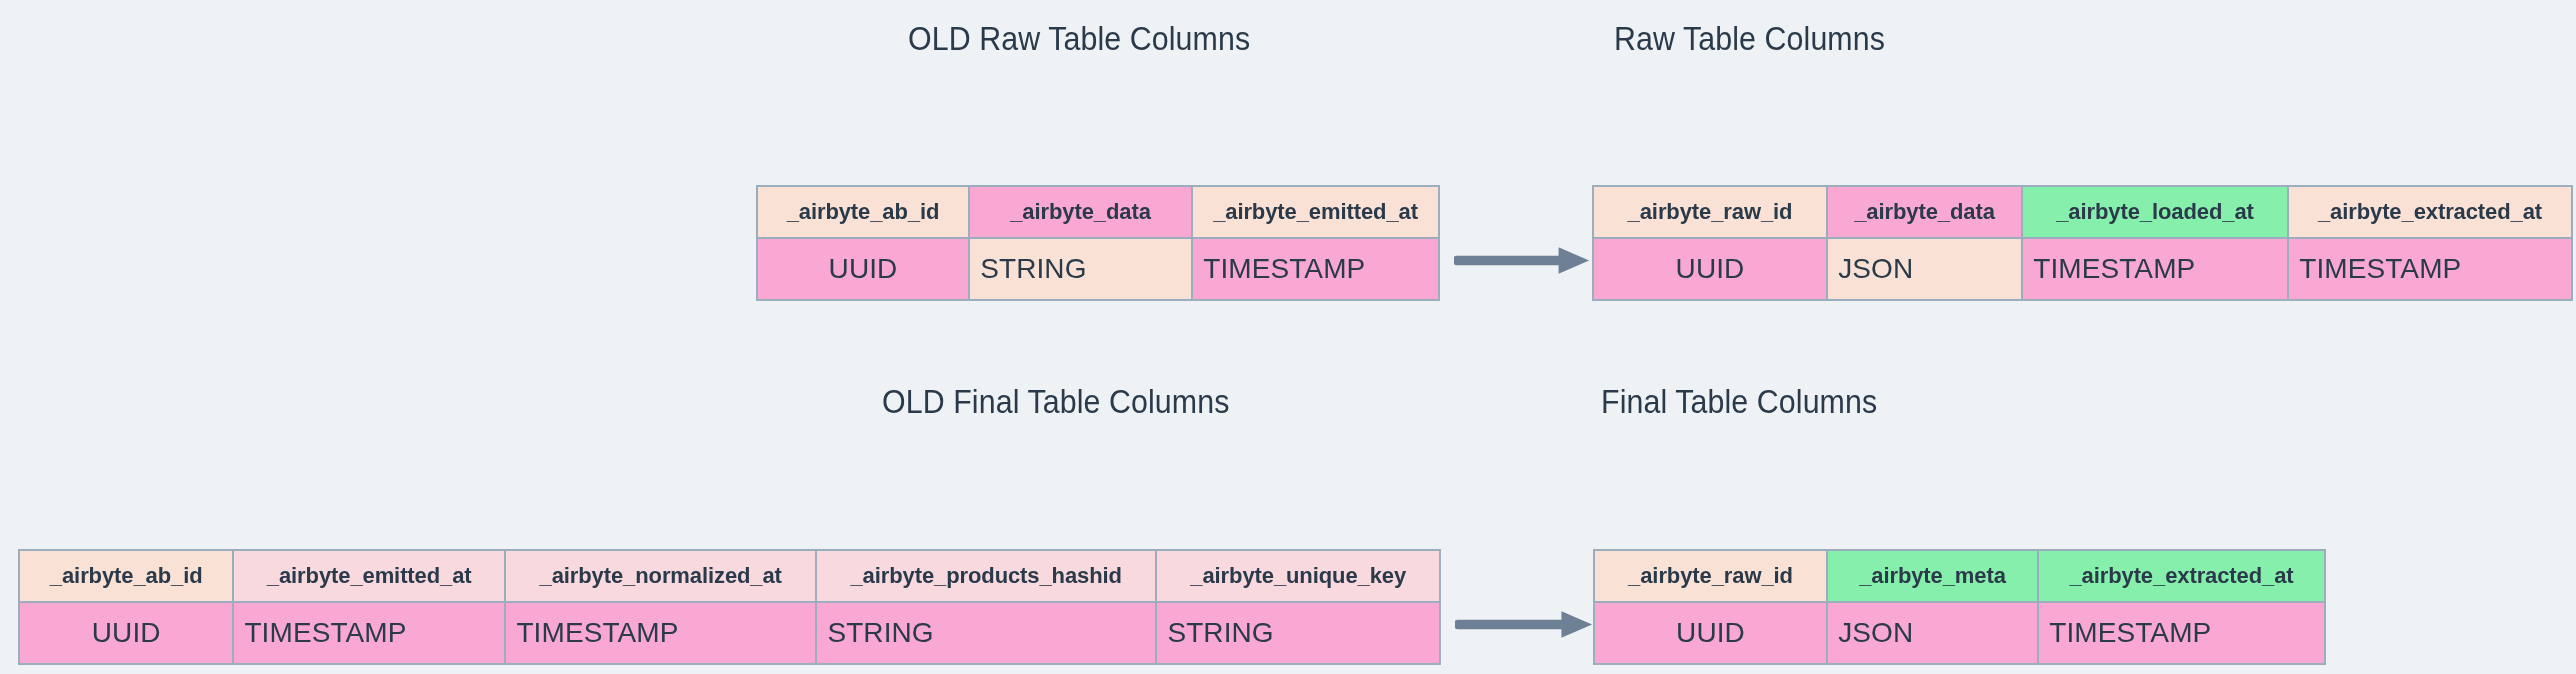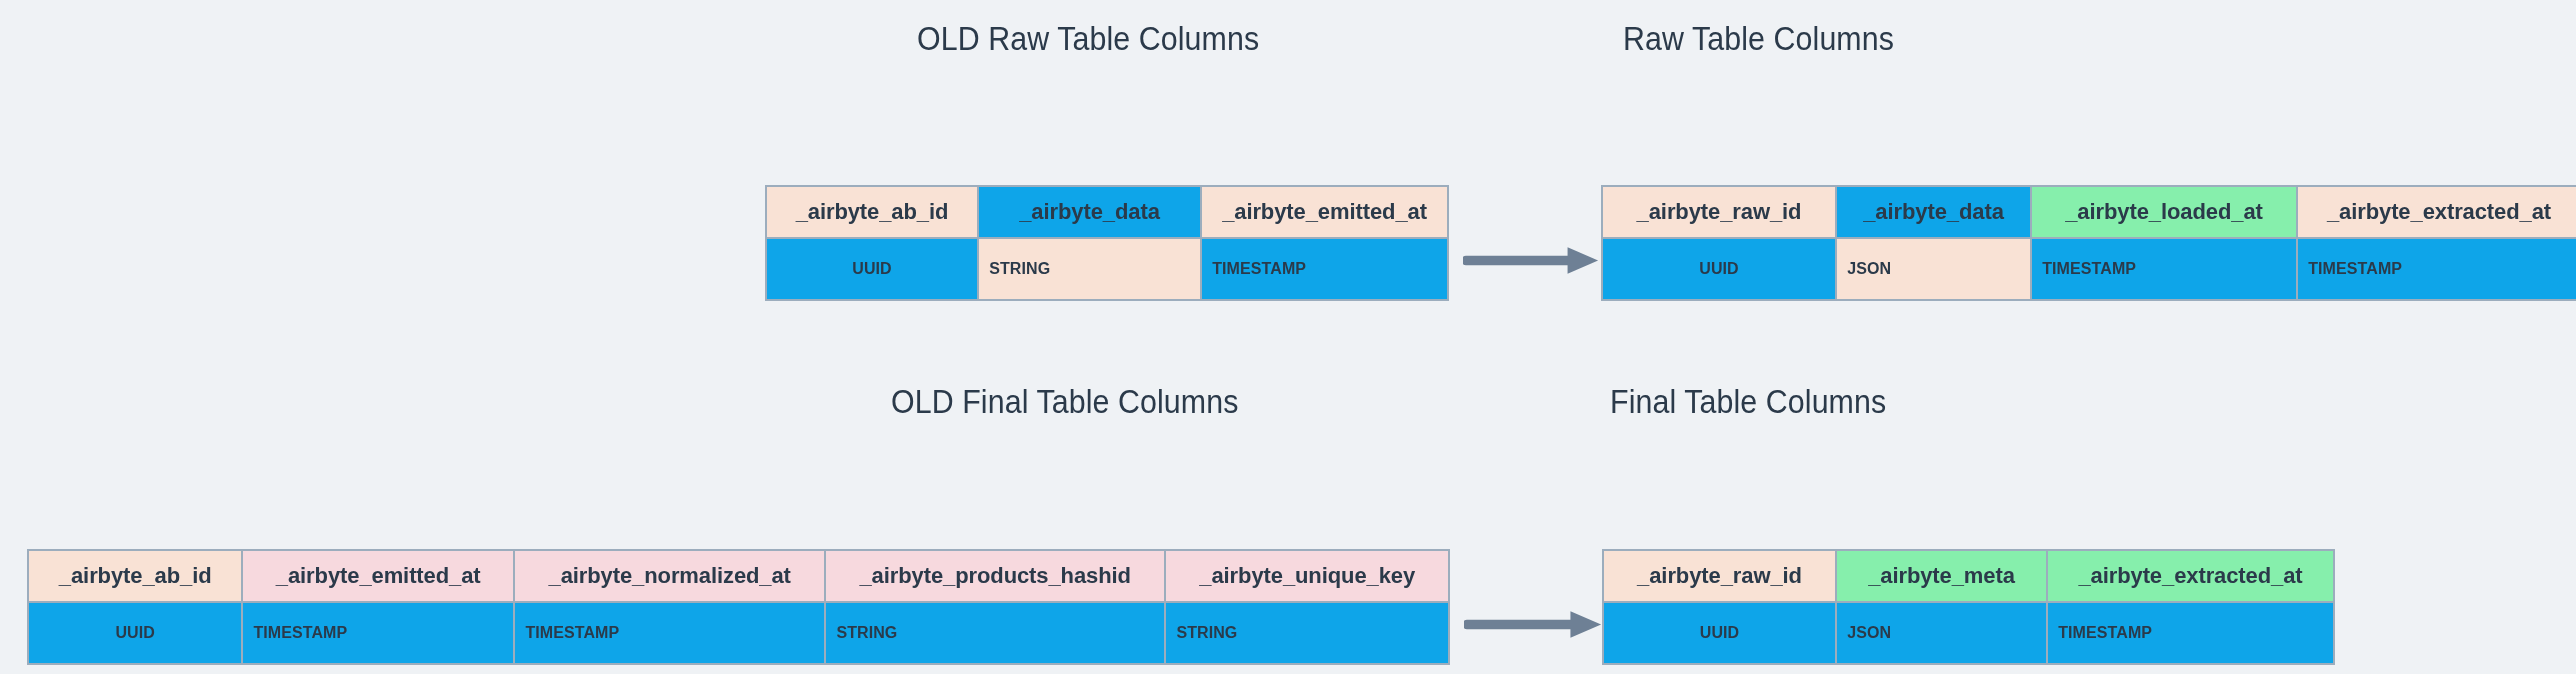--- a/index.html
+++ b/index.html
@@ -11,21 +11,21 @@
     width: 2576px;
     height: 675px;
     position: relative;
     overflow: hidden;
     font-family: "Liberation Sans", "DejaVu Sans", sans-serif;
     -webkit-font-smoothing: antialiased;
   }
 
   #canvas {
     position: absolute;
-    left: 17px; top: 0;
+    left: 8px; top: 0;
     width: 2532px;
     height: 675px;
     background: #eff2f5;
   }
 
   
   .title {
     position: absolute;
     color: #2b3a4a;
     font-size: 33px;
@@ -62,32 +62,32 @@
   }
   .tbl tr.head td {
     height: 52px;
     font-size: 22px;
     font-weight: bold;
     text-align: center;
     letter-spacing: -0.1px;
   }
   .tbl tr.body td {
     height: 62px;
-    font-size: 16px;
-    font-weight: 700;
+    font-size: 28px;
+    font-weight: 400;
     text-align: left;
     letter-spacing: 0.1px;
   }
   
   .tbl tr.body td.c { text-align: center; }
 
   .fill-peach { background: #f9e2d5; }
   .fill-pink  { background: #f7d9de; }
   .fill-mint  { background: #86efac; }
-  .fill-white { background: #0ea5e9; }
+  .fill-white { background: #f9a8d4; }
 
   
   #tbl-old-raw   { left: 748px; top: 185px;  width: 682px; }
   #tbl-new-raw   { left: 1584px; top: 185px;  width: 980px; }
   #tbl-old-final { left: 10.2px;   top: 549px;  width: 1421px; }
   #tbl-new-final { left: 1585px; top: 549px;  width: 731px; }
 
   
   .arrow {
     position: absolute;

